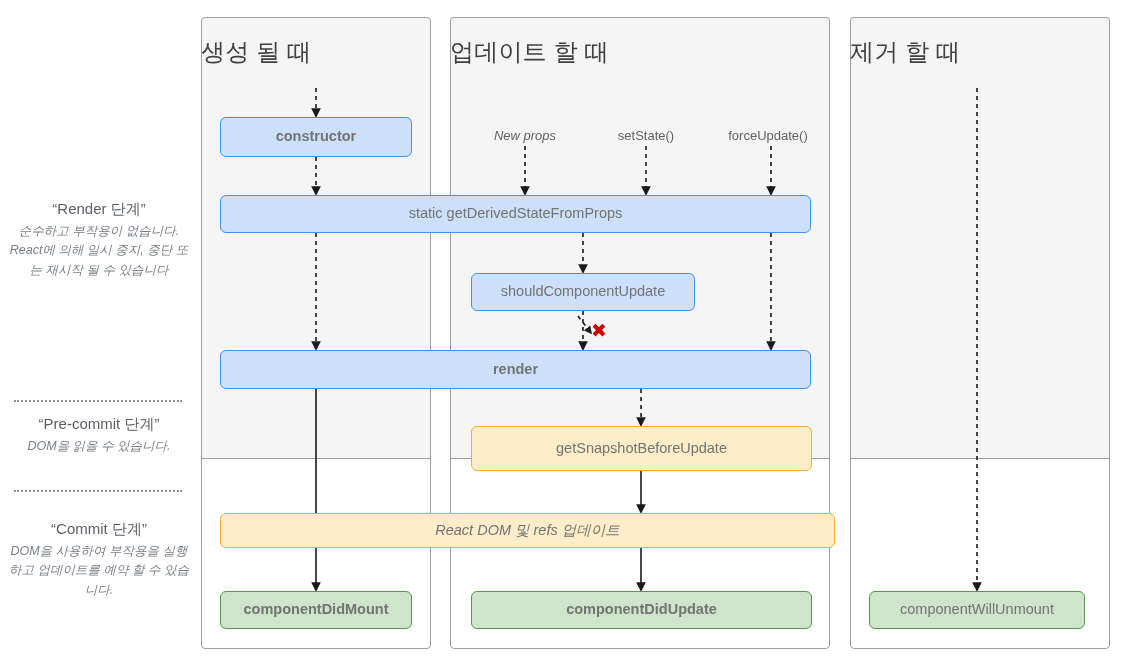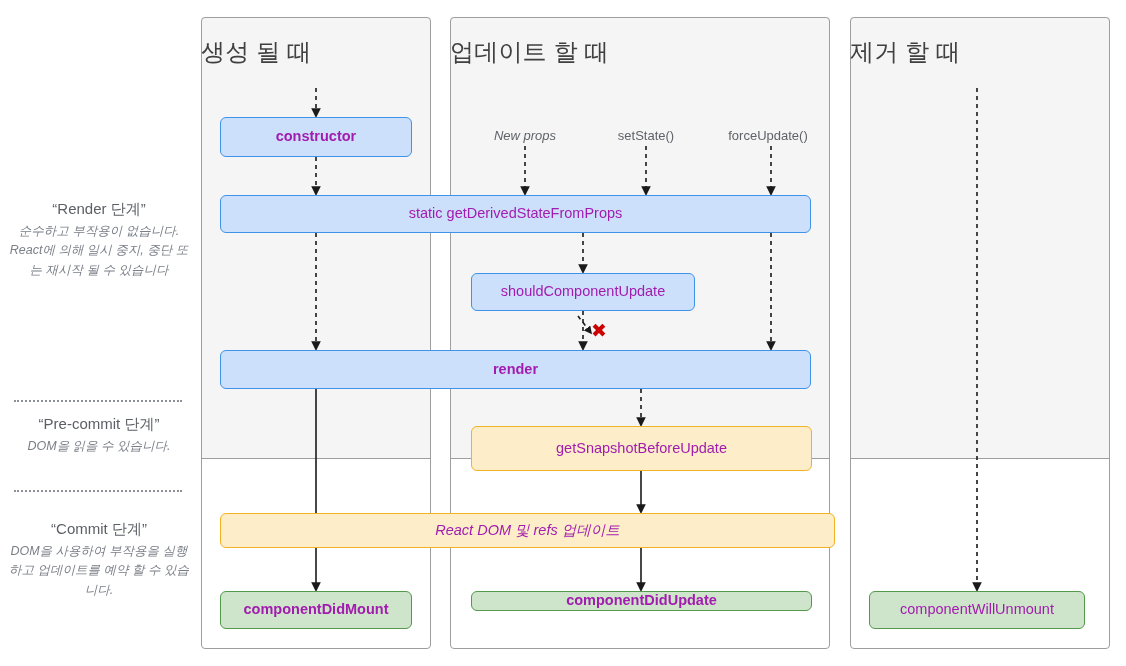--- a/index.html
+++ b/index.html
@@ -88,21 +88,21 @@
   .node {
     position: absolute;
     box-sizing: border-box;
     border-radius: 6px;
     display: flex;
     align-items: center;
     justify-content: center;
     text-align: center;
     z-index: 3;
     font-size: 14.5px;
-    color: #a21caf;
+    color: #737373;
     line-height: 1.2;
     padding: 0 6px;
   }
   .node.blue {
     background: #cde0fb;
     border: 1px solid #3f93e8;
   }
   .node.yellow {
     background: #fdeec9;
     border: 1px solid #f0b323;
@@ -237,17 +237,17 @@
   <div class="node blue" style="left:471px; top:273px; width:224px; height:38px;">shouldComponentUpdate</div>
 
   <div class="node blue bold" style="left:220px; top:350px; width:591px; height:39px;">render</div>
 
   <div class="node yellow" style="left:471px; top:426px; width:341px; height:45px;">getSnapshotBeforeUpdate</div>
 
   <div class="node yellow italic" style="left:220px; top:513px; width:615px; height:35px;">React DOM 및 refs 업데이트</div>
 
   <div class="node green bold" style="left:220px; top:591px; width:192px; height:38px;">componentDidMount</div>
 
-  <div class="node green bold" style="left:471px; top:591px; width:341px; height:20px;">componentDidUpdate</div>
+  <div class="node green bold" style="left:471px; top:591px; width:341px; height:38px;">componentDidUpdate</div>
 
   <div class="node green" style="left:869px; top:591px; width:216px; height:38px;">componentWillUnmount</div>
 
 </div>
 
 </body></html>

